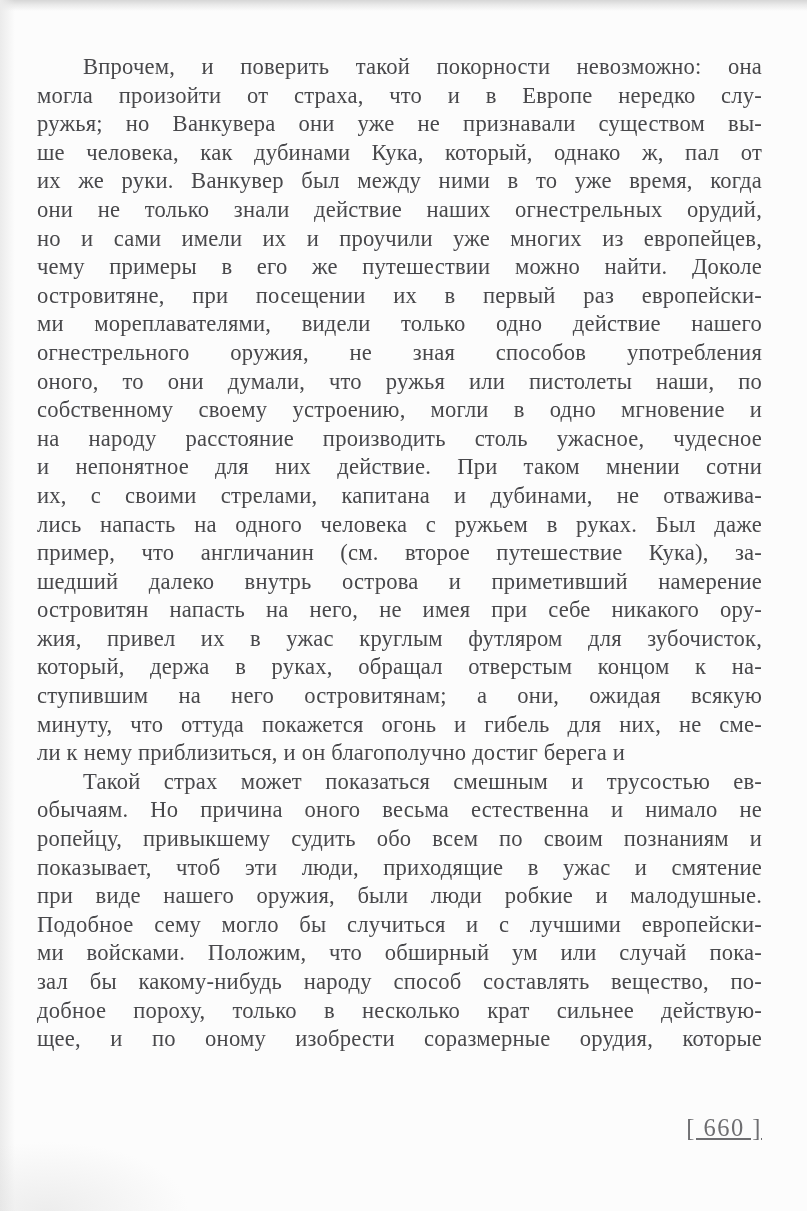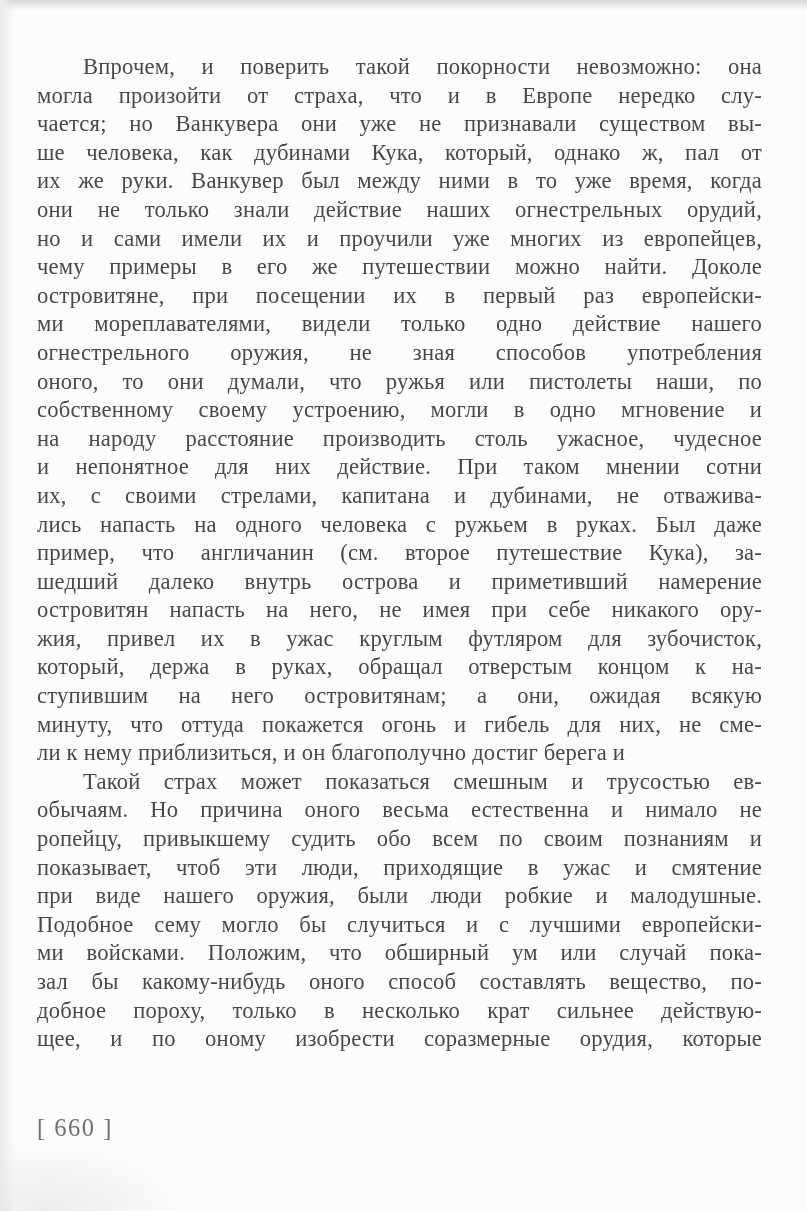--- a/index.html
+++ b/index.html
@@ -56,40 +56,41 @@
   }
   
   .para.para-ends .line:last-child {
     text-align-last: left;
   }
   .page-number {
     position: absolute;
     top: 1114px;
     left: 37px;
     width: 725px;
-    text-align: left;
+    text-align: right;
     font-size: 24.5px;
     color: #6e6e71;
     letter-spacing: 1.5px;
+    text-decoration: underline;
   }
 </style>
 </head>
 <body>
 
 <div class="page">
 
   <div class="edge-top"></div>
   <div class="edge-left"></div>
   <div class="blotch-bottom-left"></div>
 
   <div class="text-block">
     <div class="para para-ends">
         <div class="line">Впрочем, и поверить такой покорности невозможно: она</div>
         <div class="line">могла произойти от страха, что и в Европе нередко слу-</div>
-        <div class="line">чается; но Ванкувера они уже не признавали существом вы-</div>
+        <div class="line">ружья; но Ванкувера они уже не признавали существом вы-</div>
         <div class="line">ше человека, как дубинами Кука, который, однако ж, пал от</div>
         <div class="line">их же руки. Ванкувер был между ними в то уже время, когда</div>
         <div class="line">они не только знали действие наших огнестрельных орудий,</div>
         <div class="line">но и сами имели их и проучили уже многих из европейцев,</div>
         <div class="line">чему примеры в его же путешествии можно найти. Доколе</div>
         <div class="line">островитяне, при посещении их в первый раз европейски-</div>
         <div class="line">ми мореплавателями, видели только одно действие нашего</div>
         <div class="line">огнестрельного оружия, не зная способов употребления</div>
         <div class="line">оного, то они думали, что ружья или пистолеты наши, по</div>
         <div class="line">собственному своему устроению, могли в одно мгновение и</div>
@@ -107,21 +108,21 @@
         <div class="line">ли к нему приблизиться, и он благополучно достиг берега и</div>
       </div>
     <div class="para para-continues">
         <div class="line">Такой страх может показаться смешным и трусостью ев-</div>
         <div class="line">обычаям. Но причина оного весьма естественна и нимало не</div>
         <div class="line">ропейцу, привыкшему судить обо всем по своим познаниям и</div>
         <div class="line">показывает, чтоб эти люди, приходящие в ужас и смятение</div>
         <div class="line">при виде нашего оружия, были люди робкие и малодушные.</div>
         <div class="line">Подобное сему могло бы случиться и с лучшими европейски-</div>
         <div class="line">ми войсками. Положим, что обширный ум или случай пока-</div>
-        <div class="line">зал бы какому-нибудь оного способ составлять вещество, по-</div>
+        <div class="line">зал бы какому-нибудь народу способ составлять вещество, по-</div>
         <div class="line">добное пороху, только в несколько крат сильнее действую-</div>
         <div class="line">щее, и по оному изобрести соразмерные орудия, которые</div>
       </div>
   </div>
 
   <div class="page-number">[ 660 ]</div>
 
 </div>
 
 </body></html>

